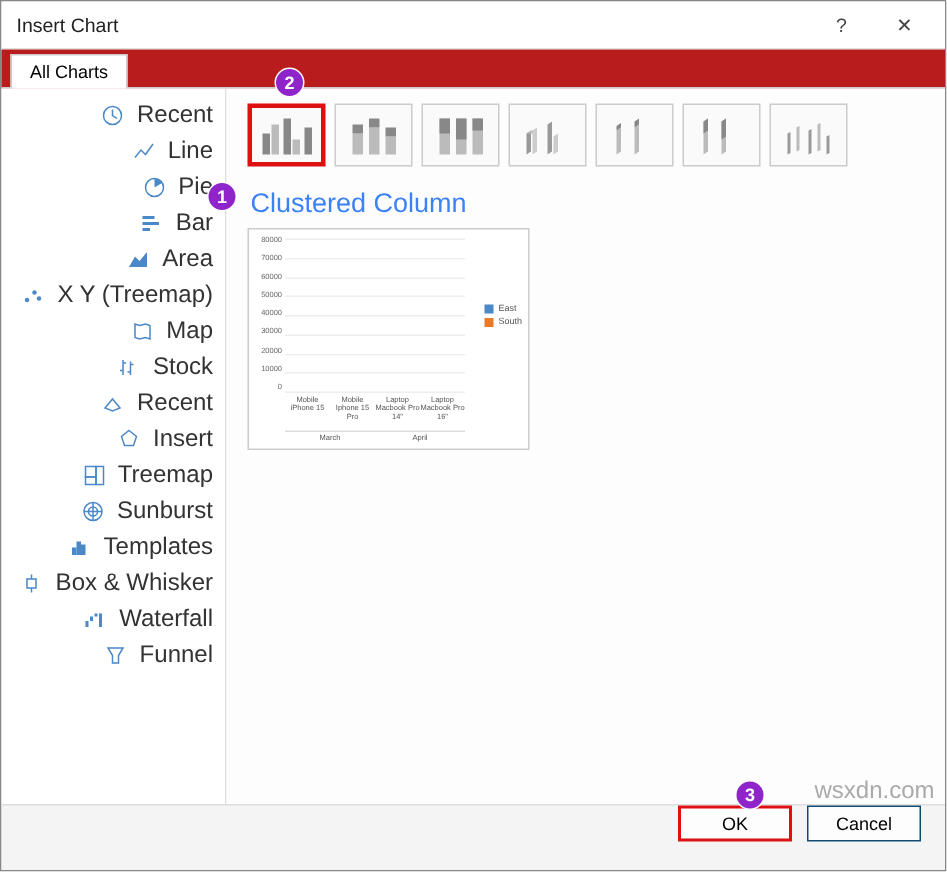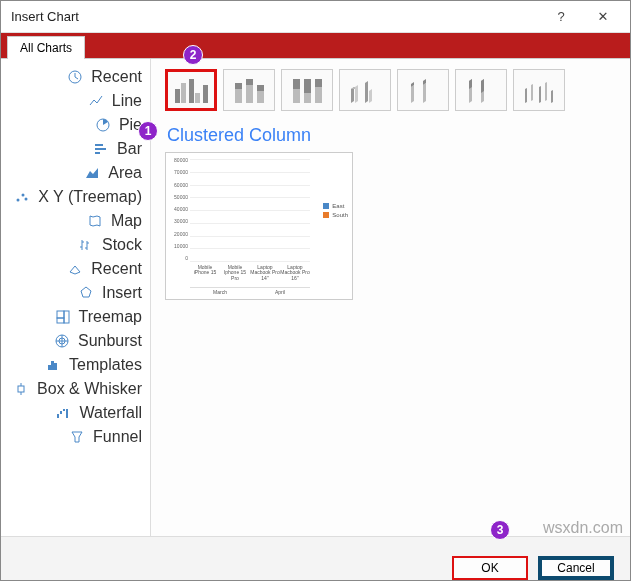--- a/index.html
+++ b/index.html
@@ -30,22 +30,22 @@
 .bar { width: 8px; }
 .bar.east { background: #4a88c7; }
 .bar.south { background: #e87b2a; }
 .xlabels { position: absolute; left: 24px; right: 42px; bottom: 18px; display: flex; justify-content: space-around; font-size: 5px; color: #555; text-align: center; }
 .xlabels span { width: 30px; line-height: 1.1; }
 .xcats { position: absolute; left: 24px; right: 42px; bottom: 4px; display: flex; font-size: 5px; color: #555; }
 .xcats span { flex: 1; text-align: center; border-top: 1px solid #ddd; padding-top: 1px; }
 .legend { position: absolute; right: 4px; top: 50px; font-size: 6px; color: #555; }
 .legend div { display: flex; align-items: center; gap: 3px; margin-bottom: 3px; }
 .legend .sw { width: 6px; height: 6px; }
-.footer { height: 44px; border-top: 1px solid #ddd; display: flex; justify-content: flex-end; align-items: flex-end; gap: 10px; padding: 0 16px; background: #f4f4f4; position: relative; }
-.btn { min-width: 76px; height: 24px; border: 4px solid #0c4a6e; background: #fdfdfd; font-size: 12px; cursor: pointer; }
+.footer { height: 44px; border-top: 1px solid #ddd; display: flex; justify-content: flex-end; align-items: flex-start; gap: 10px; padding: 0 16px; background: #f4f4f4; position: relative; }
+.btn { min-width: 76px; height: 24px; border: 1px solid #0c4a6e; background: #fdfdfd; font-size: 12px; cursor: pointer; }
 .btn.ok { border: 2px solid #d11; }
 .callout { width: 20px; height: 20px; border-radius: 50%; background: #8e24c9; color: #fff; font-size: 12px; font-weight: bold; display: flex; align-items: center; justify-content: center; position: absolute; z-index: 10; border: 1px solid #fff; }
 .watermark { position: absolute; right: 8px; bottom: 44px; font-size: 16px; color: #aaa; }
 svg { display: block; }
 </style>
 </head>
 <body>
 
 <div class="dialog">
   <div class="titlebar">

